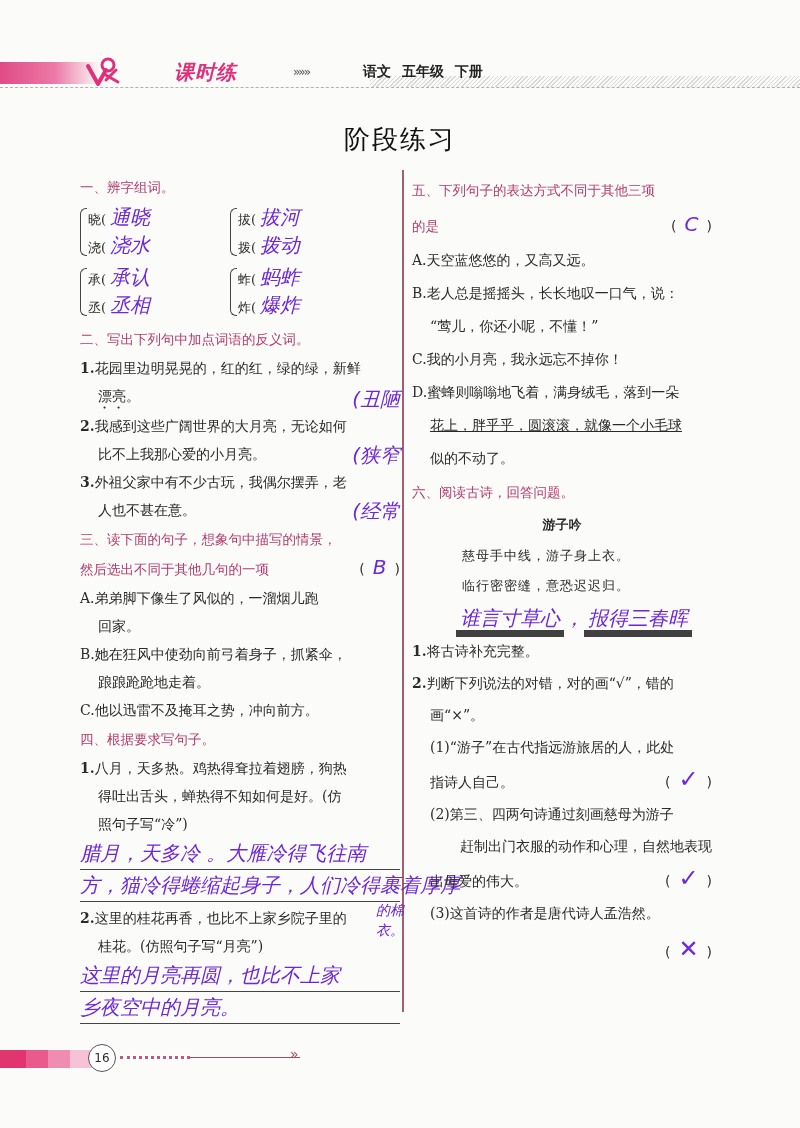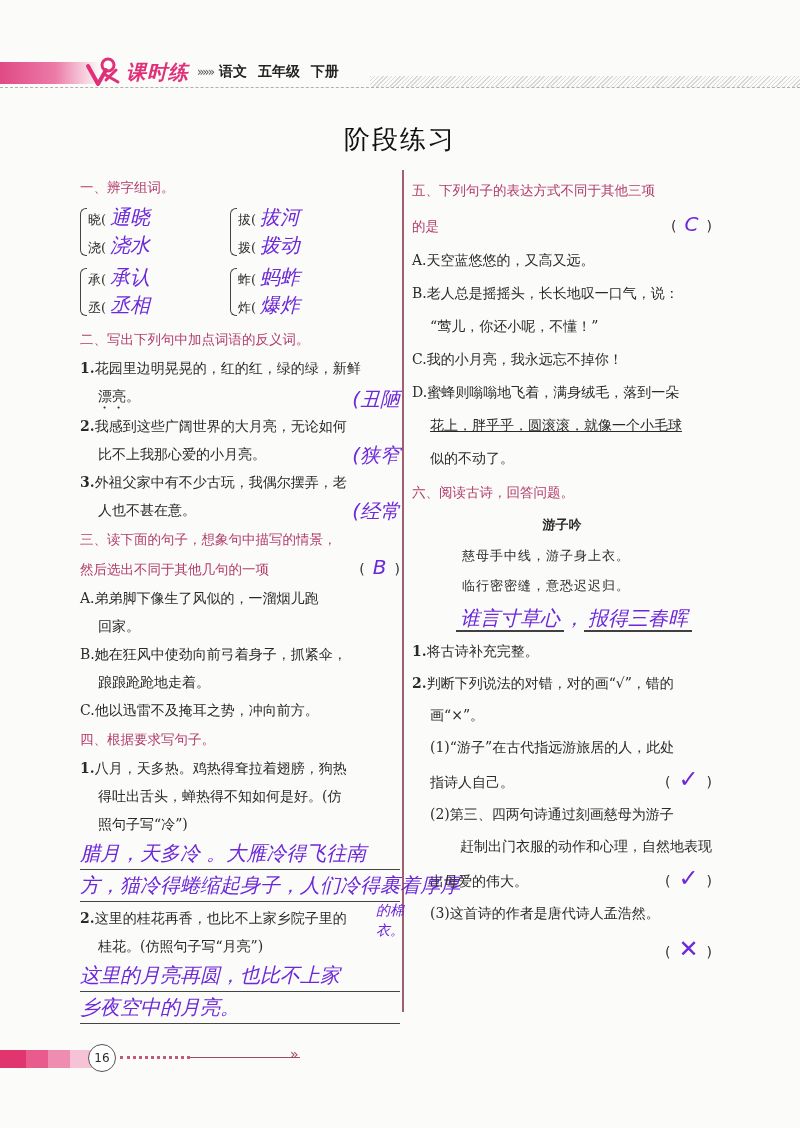--- a/index.html
+++ b/index.html
@@ -6,21 +6,21 @@
     html, body { width: 800px; height: 1128px; background: #fbfbf9; overflow: hidden; }
     body { position: relative; font-family: "DejaVu Serif", "Liberation Serif", serif; color: #2a2a2a; }
 
     
     .header { position: absolute; left: 0; top: 54px; width: 800px; height: 40px; }
     .header .pink-band { position: absolute; left: 0; top: 8px; width: 100px; height: 22px;
       background: linear-gradient(90deg, #e04a86 0%, #ec7aa6 55%, rgba(255,255,255,0) 100%); }
     .header .dash-line { position: absolute; left: 0; right: 0; top: 33px; border-top: 1px dashed #b0b0b0; }
     .header .hatch { position: absolute; left: 370px; right: 0; top: 22px; height: 11px;
       background: repeating-linear-gradient(135deg, #d8d8d8 0 1px, transparent 1px 3px); }
-    .logo { position: absolute; left: 84px; top: 2px; height: 32px; display: flex; align-items: center; }
+    .logo { position: absolute; left: 84px; top: 2px; height: 32px; display: flex; align-items: center; gap: 48px; }
     .logo svg { width: 40px; height: 32px; }
     .logo-text { font-family: "DejaVu Sans", sans-serif; font-style: italic; font-weight: bold; color: #e0307a; font-size: 20px; letter-spacing: 1px; margin-left: 2px; }
     .chevrons { font-family: "DejaVu Sans", sans-serif; color: #555; font-size: 12px; margin-left: 8px; letter-spacing: -2px; }
     .subject { font-family: "DejaVu Sans", sans-serif; font-weight: bold; font-size: 14px; color: #222; margin-left: 6px; word-spacing: 6px; }
 
     
     .page-title { position: absolute; top: 122px; left: 0; width: 800px; text-align: center;
       font-family: "DejaVu Sans", sans-serif; font-weight: normal; font-size: 26px; letter-spacing: 2px; color: #111; }
 
     
@@ -48,21 +48,21 @@
     .pair-line .hand { font-size: 20px; }
 
     .sentence-ans { text-align: right; font-size: 20px; line-height: 26px; padding-right: 0; margin-top: -26px; }
 
     .write-line { border-bottom: 1px solid #444; font-size: 20px; line-height: 30px; height: 32px; white-space: nowrap; overflow: visible; }
 
     
     .poem-title { text-align: center; font-family: "DejaVu Sans", sans-serif; font-weight: bold; font-size: 13px; line-height: 32px; }
     .poem-line { font-family: "DejaVu Serif", serif; font-size: 13px; line-height: 30px; padding-left: 50px; letter-spacing: 1px; }
     .poem-hand { padding-left: 44px; font-size: 20px; line-height: 34px; }
-    .poem-hand span.u { border-bottom: 2px solid #404040; padding: 0 4px; font-style: italic; }
+    .poem-hand span.u { border-bottom: 7px solid #404040; padding: 0 4px; font-style: italic; }
 
     .judge { text-align: right; }
     .judge .hand { font-size: 24px; font-style: normal; }
 
     
     .footer { position: absolute; left: 0; top: 1040px; width: 764px; height: 30px; }
     .footer .bars { position: absolute; left: 0; top: 10px; height: 18px; display: flex; }
     .footer .bars span { display: block; width: 22px; height: 18px; }
     .page-circle { position: absolute; left: 88px; top: 4px; width: 28px; height: 28px; border-radius: 50%;
       border: 1px solid #555; background: #fff; font-family: "DejaVu Sans", sans-serif; font-size: 12px;

